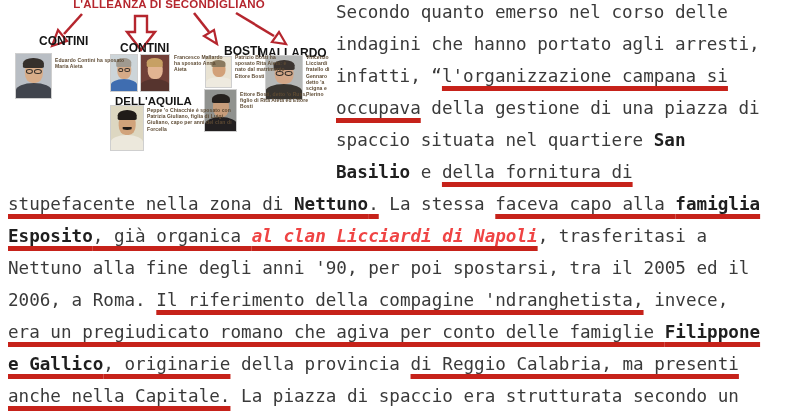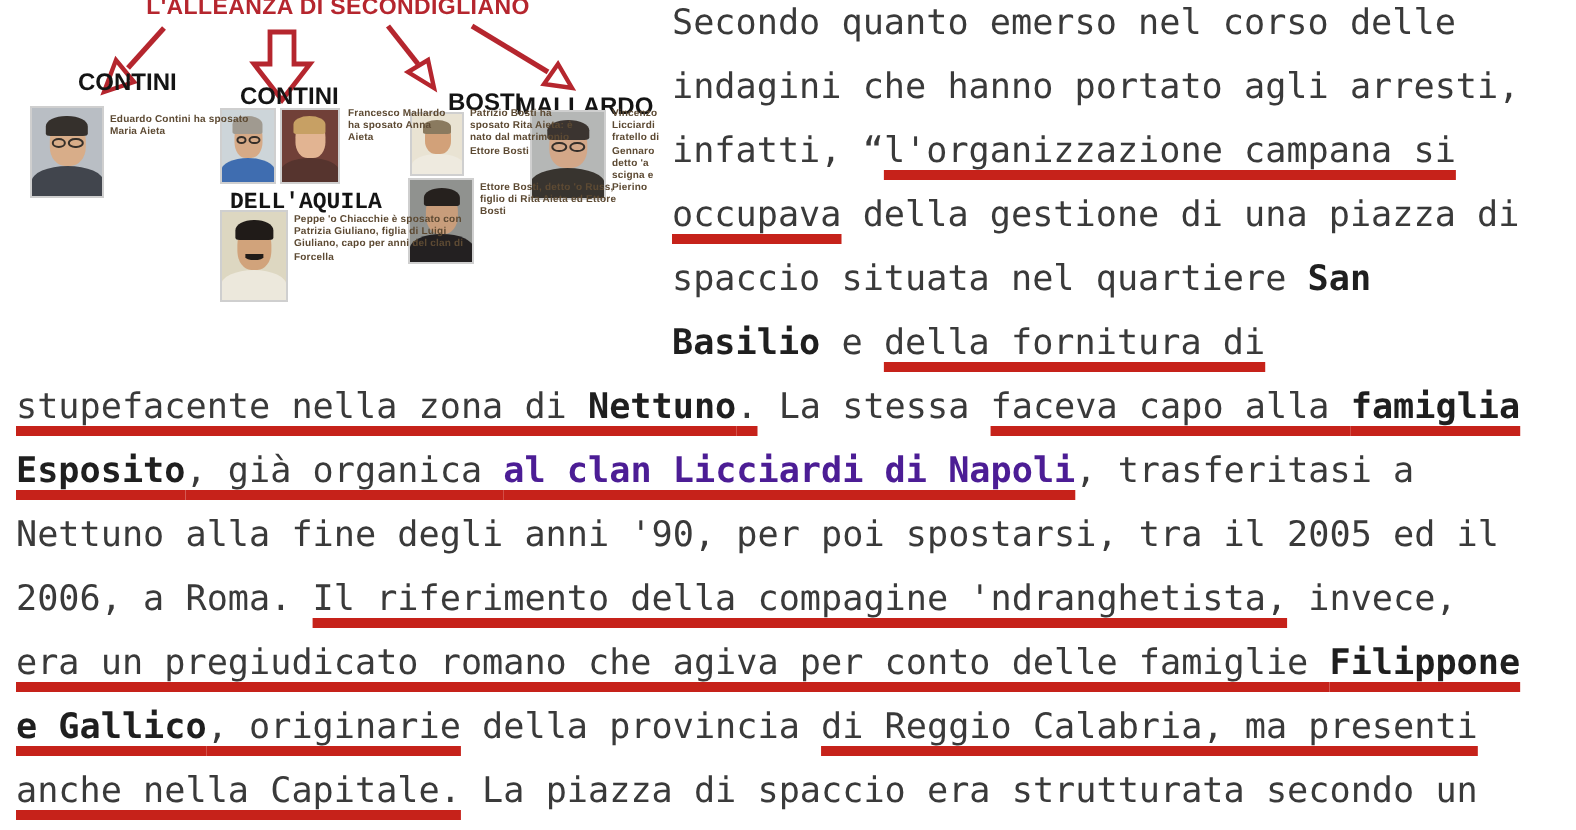--- a/index.html
+++ b/index.html
@@ -21,21 +21,21 @@
     position:absolute; left:56px; top:2px; width:210px; text-align:center;
     font-size:11.5px; font-weight:bold; color:#b5262e; letter-spacing:.2px;
     white-space:nowrap;
   }
   .dg-arrows { position:absolute; left:0; top:14px; }
   .dg-label { position:absolute; font-weight:bold; color:#141414; font-size:12px; white-space:nowrap; }
   #lbl-contini    { left:4px;   top:38px;margin-left:27px; }
   #lbl-mallardo   { left:112px; top:45px; }
   #lbl-bosti      { left:216px; top:48px; }
   #lbl-licciardi  { left:250px; top:50px; }
-  #lbl-dellaquila { left:107px; top:99px; font-size:11.5px;font-family:Liberation Mono, monospace; }
+  #lbl-dellaquila { left:107px; top:99px; font-size:11.5px; }
 
   .photo { position:absolute; overflow:hidden; border:1px solid #cfcfcf; background:var(--bg); }
   .photo .head {
     position:absolute; left:50%; top:14%; transform:translateX(-50%);
     width:52%; height:52%; background:var(--skin); border-radius:46% 46% 42% 42%;
   }
   .photo .hair {
     position:absolute; left:-6%; right:-6%; top:-10%; height:46%;
     background:var(--hair); border-radius:50% 50% 12% 12%;
   }
@@ -73,21 +73,21 @@
     text-align:left;
   }
   .article-text span.b { font-weight:bold; color:#1f1f1f; }
   .article-text span.u {
     text-decoration-line:underline;
     text-decoration-color:#c6221a;
     text-decoration-thickness:5px;
     text-underline-offset:4px;
     text-decoration-skip-ink:none;
   }
-  .article-text span.r { color:#4c1d95; font-weight:bold; }
+  .article-text span.r { color:#ef4444; font-weight:bold;font-style:italic; }
 </style>
 </head>
 <body>
 
 <div class="article-wrap">
 
   <div class="figure">
     <div class="dg-title">L'ALLEANZA DI SECONDIGLIANO</div>
 
     <svg class="dg-arrows" width="322" height="46" viewBox="0 0 322 46">

